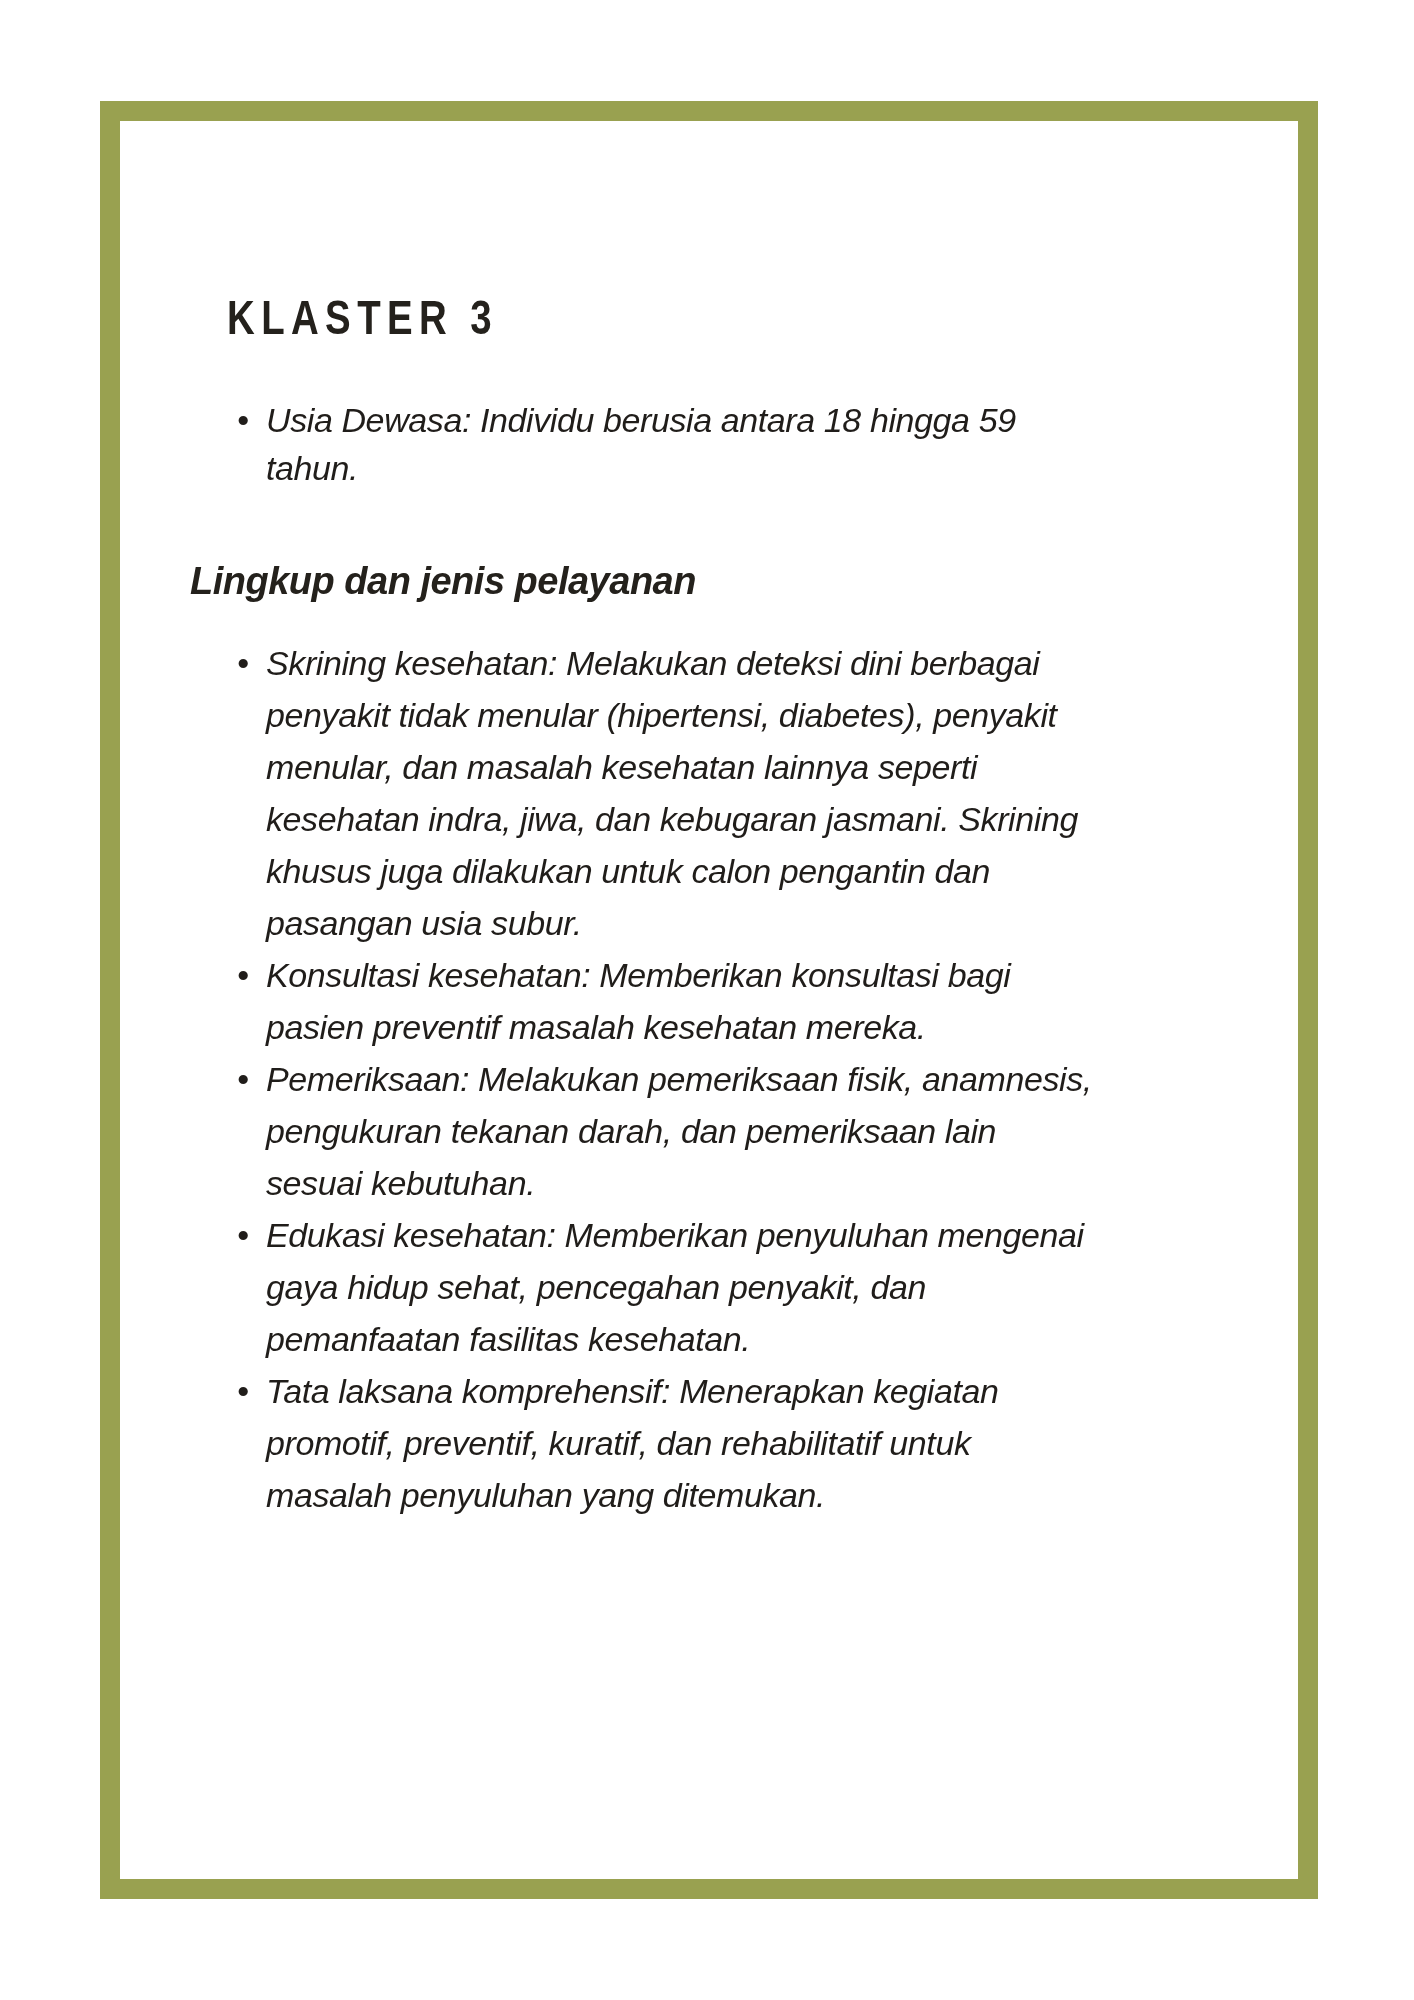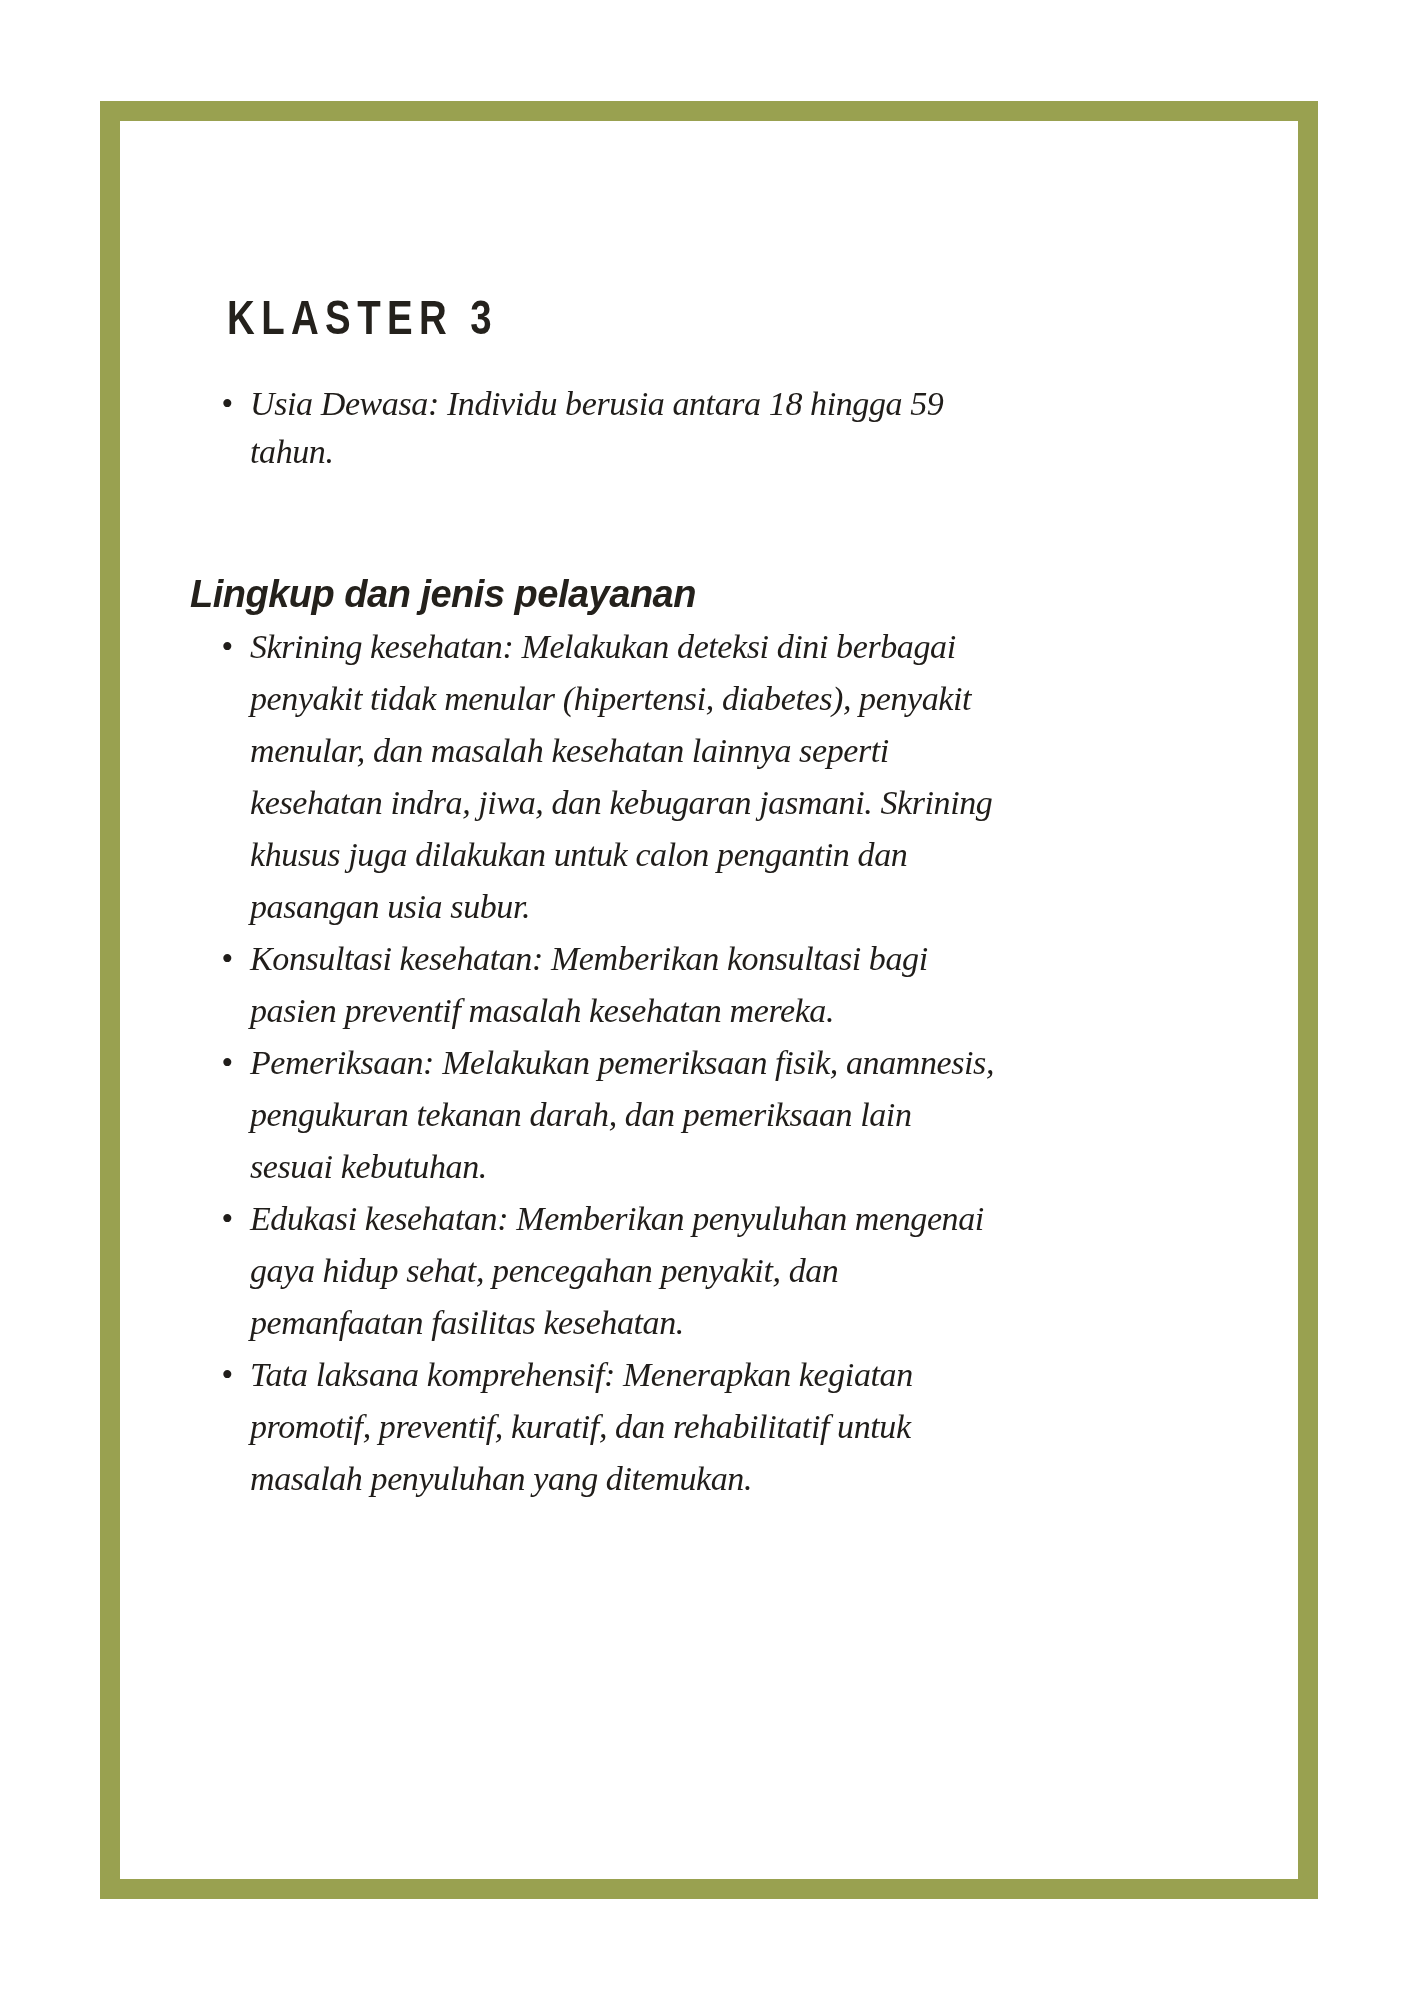--- a/index.html
+++ b/index.html
@@ -37,25 +37,24 @@
     line-height: 48px;
     letter-spacing: 8px;
     transform: scaleX(0.80);
     transform-origin: left top;
     color: #24211c;
     white-space: nowrap;
   }
   ul.bullets {
     position: absolute;
     left: 202px;
-    margin: 0;
+    margin: 16px;
     padding: 0;
     list-style: none;
     width: 1000px;
-    font-family: Liberation Serif, serif;
   }
   ul.bullets li {
     position: relative;
     padding-left: 48px;
     font-style: italic;
     font-size: 34px;
     letter-spacing: -0.4px;
     white-space: pre-line;
     color: #201d1a;
   }
@@ -65,21 +64,21 @@
     left: 19px;
     top: 0;
   }
   ul.intro-list { top: 380px; }
   ul.intro-list li { line-height: 48px; }
   ul.service-list { top: 621px; }
   ul.service-list li { line-height: 52px; }
   .section-heading {
     position: absolute;
     left: 190px;
-    top: 568px;
+    top: 555px;
     margin: 0;
     font-family: "Liberation Sans", sans-serif;
     font-weight: 700;
     font-style: italic;
     font-size: 38px;
     line-height: 52px;
     letter-spacing: -0.5px;
     color: #24211c;
     white-space: nowrap;
   }

